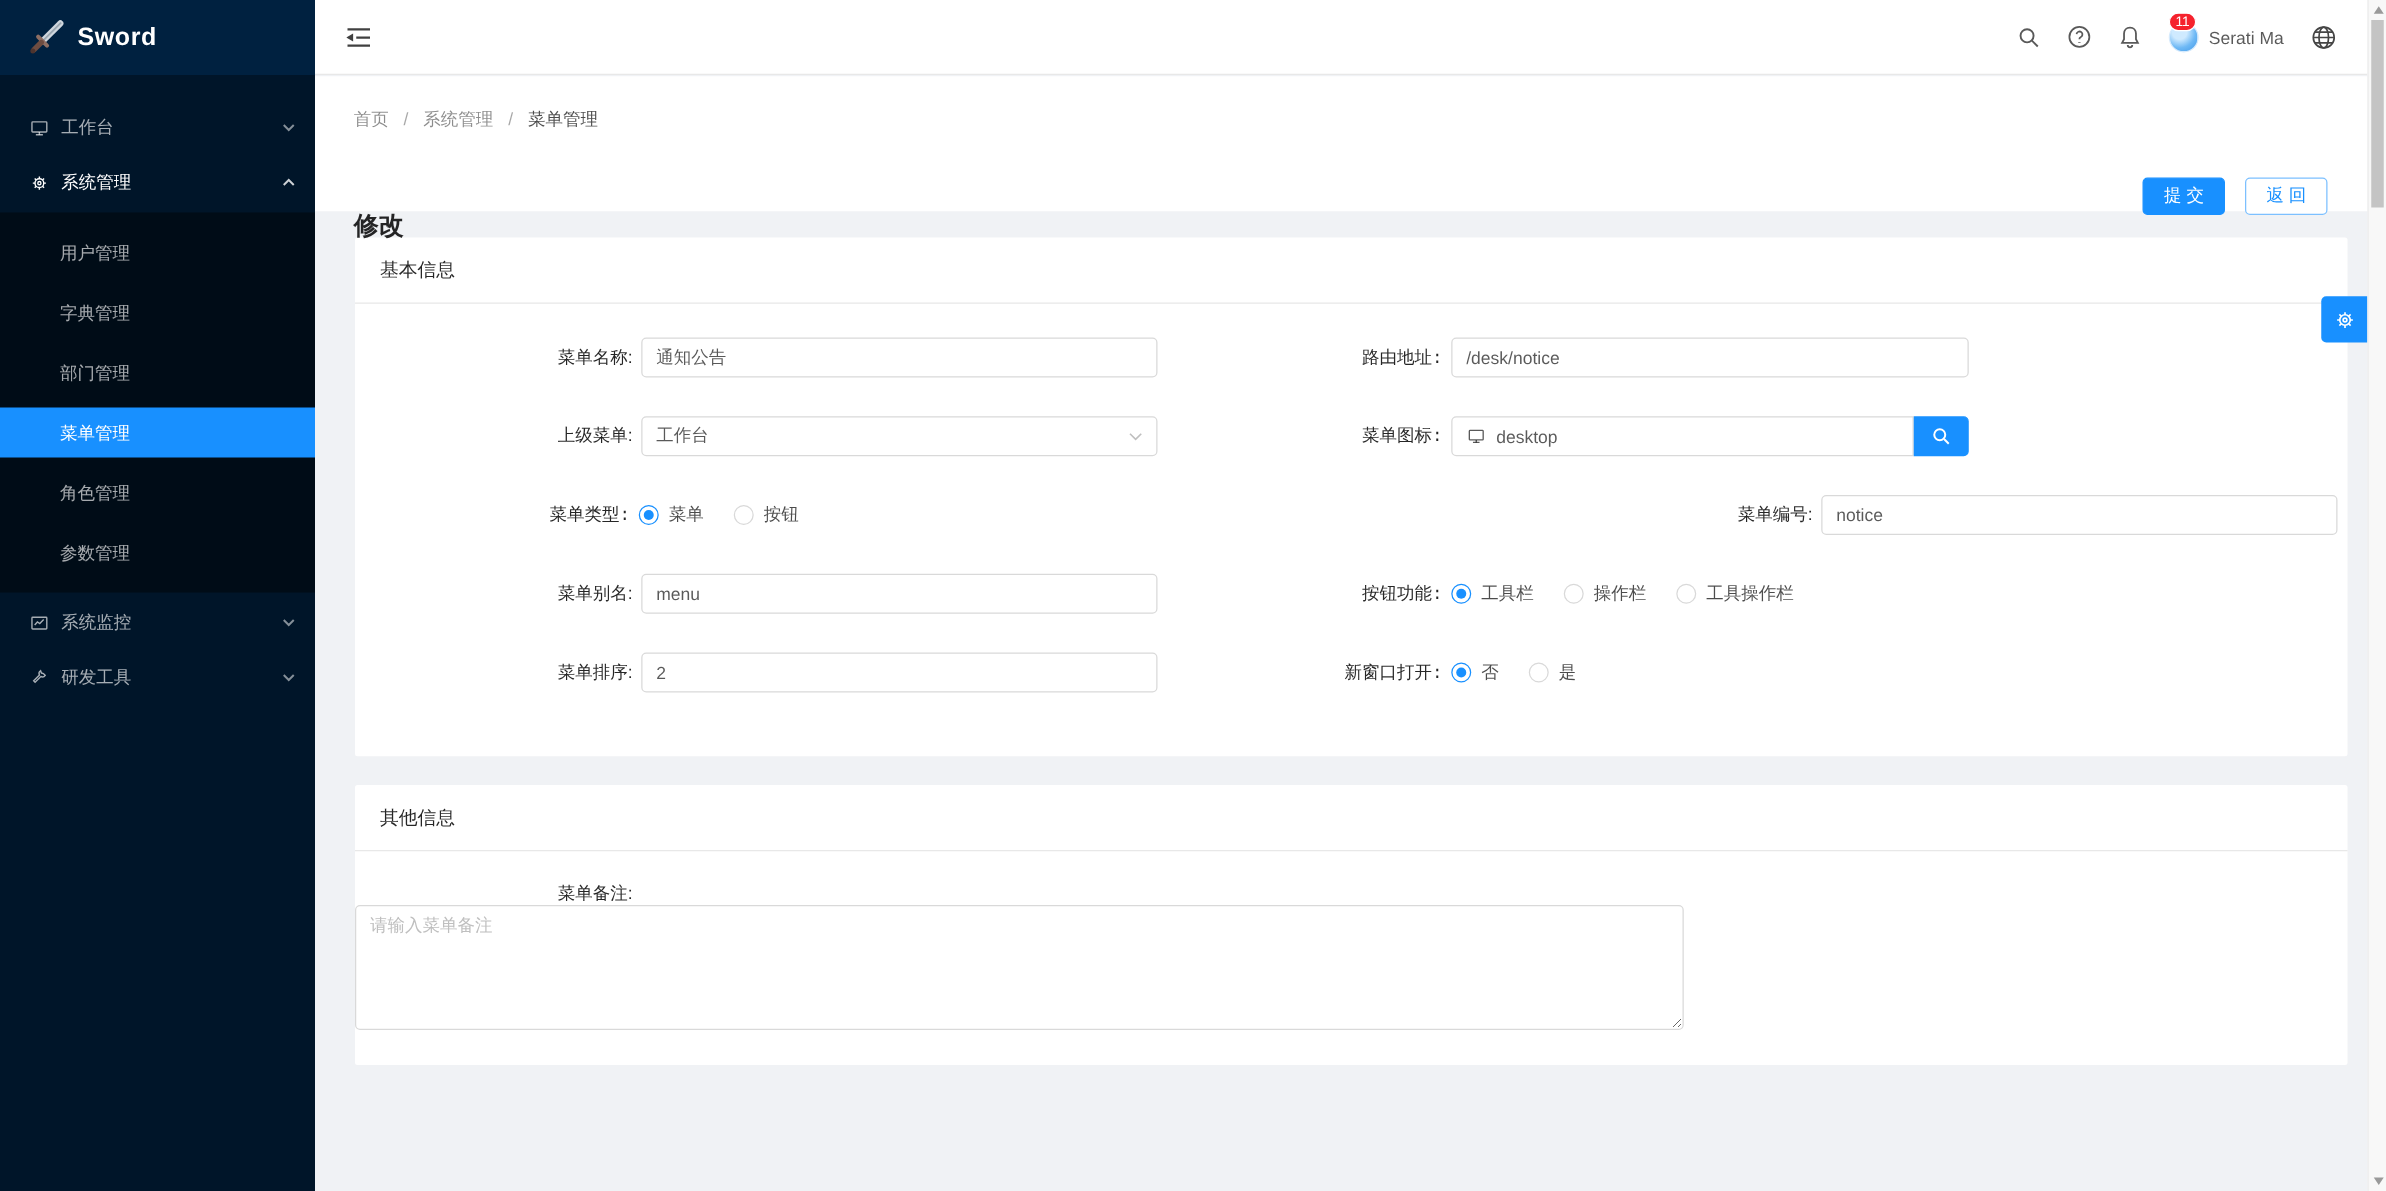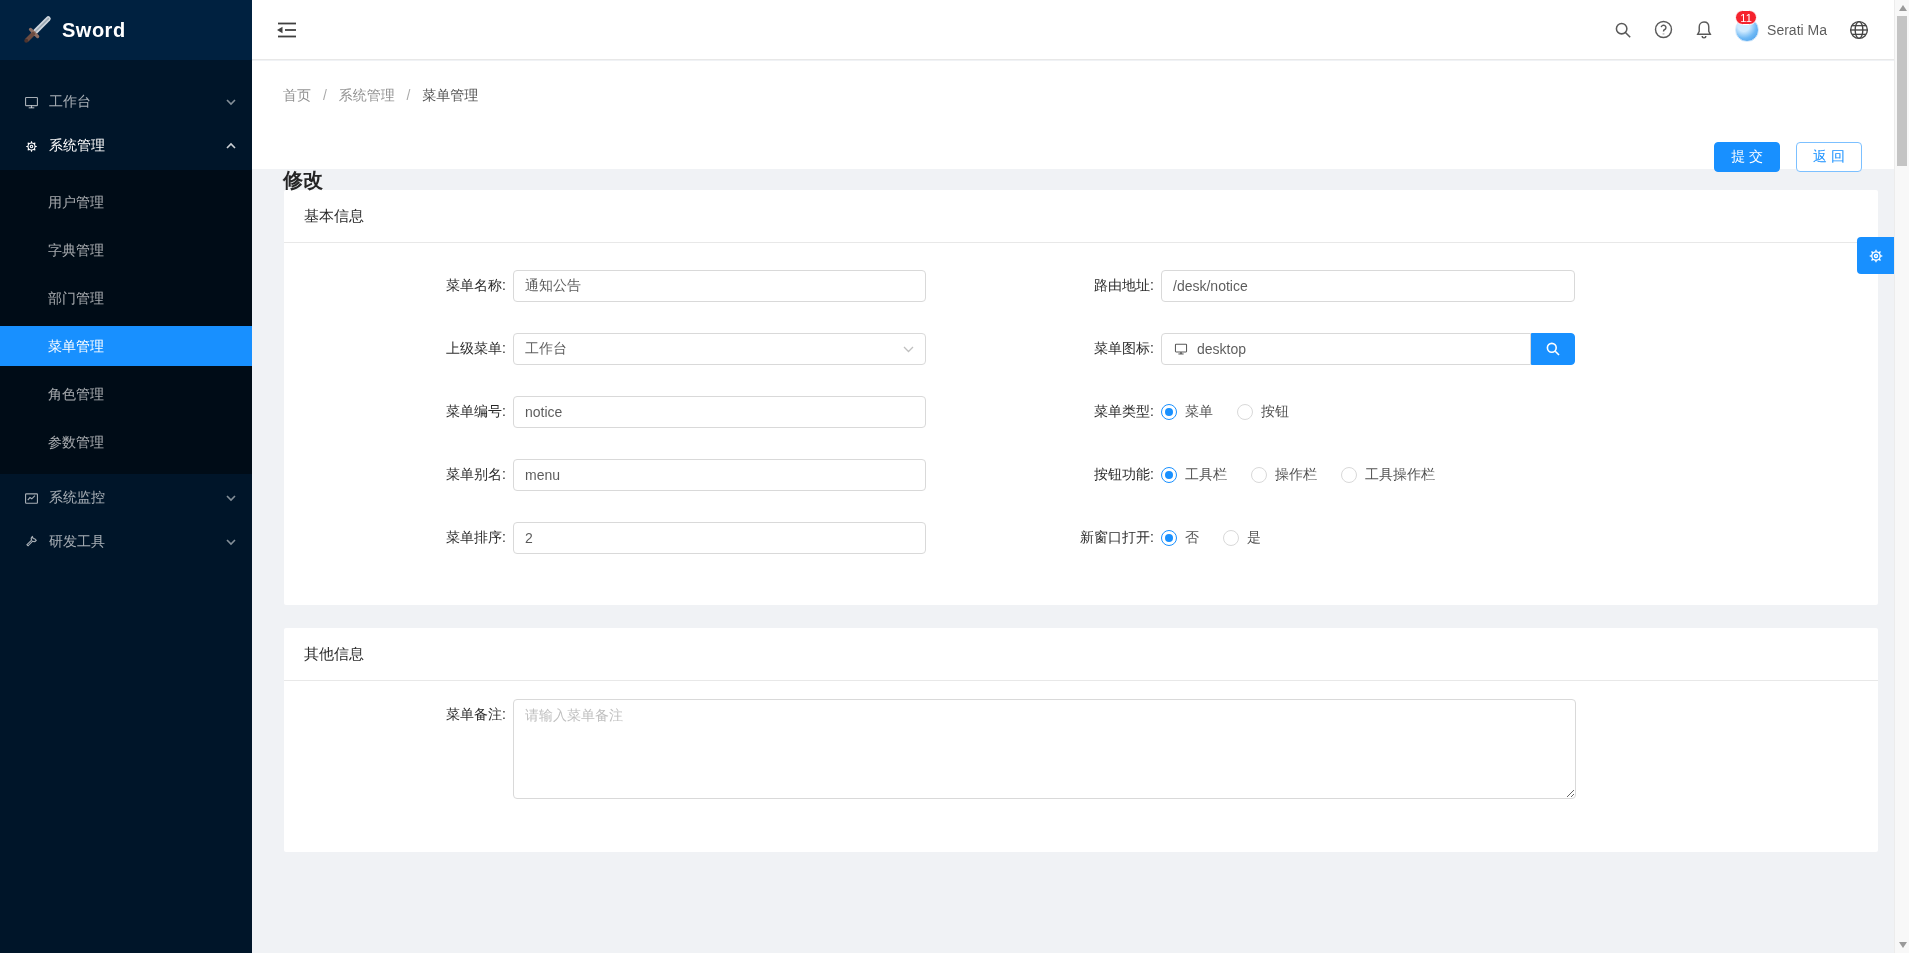--- a/index.html
+++ b/index.html
@@ -62,21 +62,21 @@
   .card-title { font-size:15px; font-weight:500; color:rgba(0,0,0,0.85); }
   .card1 { height:415px; }
   .card2 { height:224px; margin-top:23px; }
   .card-body { padding-top:27px; }
 
   .form-row { display:flex; height:32px; margin-bottom:31px; }
   .cell { display:flex; align-items:center; }
   .cell-left { width:650px; }
   .cell-left .f-label { width:229px; }
   .cell-right { flex:1; }
-  .cell-right .f-label { width:227px; }
+  .cell-right .f-label { width:227px;font-family:Liberation Mono, monospace; }
   .f-label { text-align:right; color:rgba(0,0,0,0.85); padding-right:7px; flex:0 0 auto; }
   .input, .select, .icon-input { height:32px; border:1px solid #d9d9d9; border-radius:4px;
     background:#fff; font-size:14px; color:rgba(0,0,0,0.65); padding:0 11px; outline:none;
     font-family:"Liberation Sans","DejaVu Sans",sans-serif; }
   .cell-left .input, .cell-left .select { width:413px; }
   .cell-right .input { width:414px; }
   .select { display:flex; align-items:center; justify-content:space-between; cursor:pointer; }
   .select .sel-caret { color:#bfbfbf; width:11px; height:7px; }
   .input-group { display:flex; }
   .icon-input { width:370px; display:flex; align-items:center; border-radius:4px 0 0 4px; }
@@ -85,21 +85,21 @@
     border-radius:0 4px 4px 0; display:flex; align-items:center; justify-content:center; cursor:pointer; }
   .radio-group { display:flex; align-items:center; }
   .radio-option { display:flex; align-items:center; margin-right:24px; cursor:pointer; }
   .radio { width:16px; height:16px; border-radius:50%; border:1px solid #d9d9d9; background:#fff;
     margin-right:8px; position:relative; flex:0 0 auto; }
   .radio.checked { border-color:#1890ff; }
   .radio.checked::after { content:""; position:absolute; left:3px; top:3px; width:8px; height:8px;
     border-radius:50%; background:#1890ff; }
   .radio-label { color:rgba(0,0,0,0.70); }
 
-  .remark-row { display:flex; align-items:flex-start; padding-top:18px; }
+  .remark-row { display:flex; align-items:flex-start; padding-top:18px;flex-direction:column; }
   .remark-row .f-label { width:229px; padding-top:7px; }
   .remark-textarea { width:1063px; height:100px; border:1px solid #d9d9d9; border-radius:4px;
     resize:both; padding:7px 11px; font-size:14px; color:rgba(0,0,0,0.65);
     font-family:"Liberation Sans","DejaVu Sans",sans-serif; outline:none; }
   .remark-textarea::placeholder { color:#bfbfbf; }
 
   
   .settings-trigger { position:absolute; right:15px; top:237px; width:37px; height:37px; background:#1890ff;
     border-radius:4px 0 0 4px; display:flex; align-items:center; justify-content:center; cursor:pointer; z-index:9; }
   .scrollbar { position:absolute; right:0; top:0; width:15px; height:953px; background:#f8f8f8;
@@ -296,36 +296,36 @@
               <svg width="16" height="16" viewBox="0 0 20 20" fill="none" stroke="#ffffff" stroke-width="2">
                 <circle cx="8.5" cy="8.5" r="5.5"></circle>
                   <line x1="12.8" y1="12.8" x2="17.5" y2="17.5"></line>
               </svg>
             </button>
           </div>
         </div>
       </div>
 
       <div class="form-row">
+        <div class="cell cell-right">
+          <span class="f-label">菜单类型:</span>
+          <div class="radio-group">
+            <span class="radio-option">
+              <span class="radio checked"></span>
+              <span class="radio-label">菜单</span>
+            </span>
+            <span class="radio-option">
+              <span class="radio"></span>
+              <span class="radio-label">按钮</span>
+            </span>
+          </div>
+        </div>
         <div class="cell cell-left">
           <span class="f-label">菜单编号:</span>
           <input class="input" value="notice" style="">
-        </div>
-        <div class="cell cell-right">
-          <span class="f-label">菜单类型:</span>
-          <div class="radio-group">
-            <span class="radio-option">
-              <span class="radio checked"></span>
-              <span class="radio-label">菜单</span>
-            </span>
-            <span class="radio-option">
-              <span class="radio"></span>
-              <span class="radio-label">按钮</span>
-            </span>
-          </div>
         </div>
       </div>
 
       <div class="form-row">
         <div class="cell cell-left">
           <span class="f-label">菜单别名:</span>
           <input class="input" value="menu" style="">
         </div>
         <div class="cell cell-right">
           <span class="f-label">按钮功能:</span>

